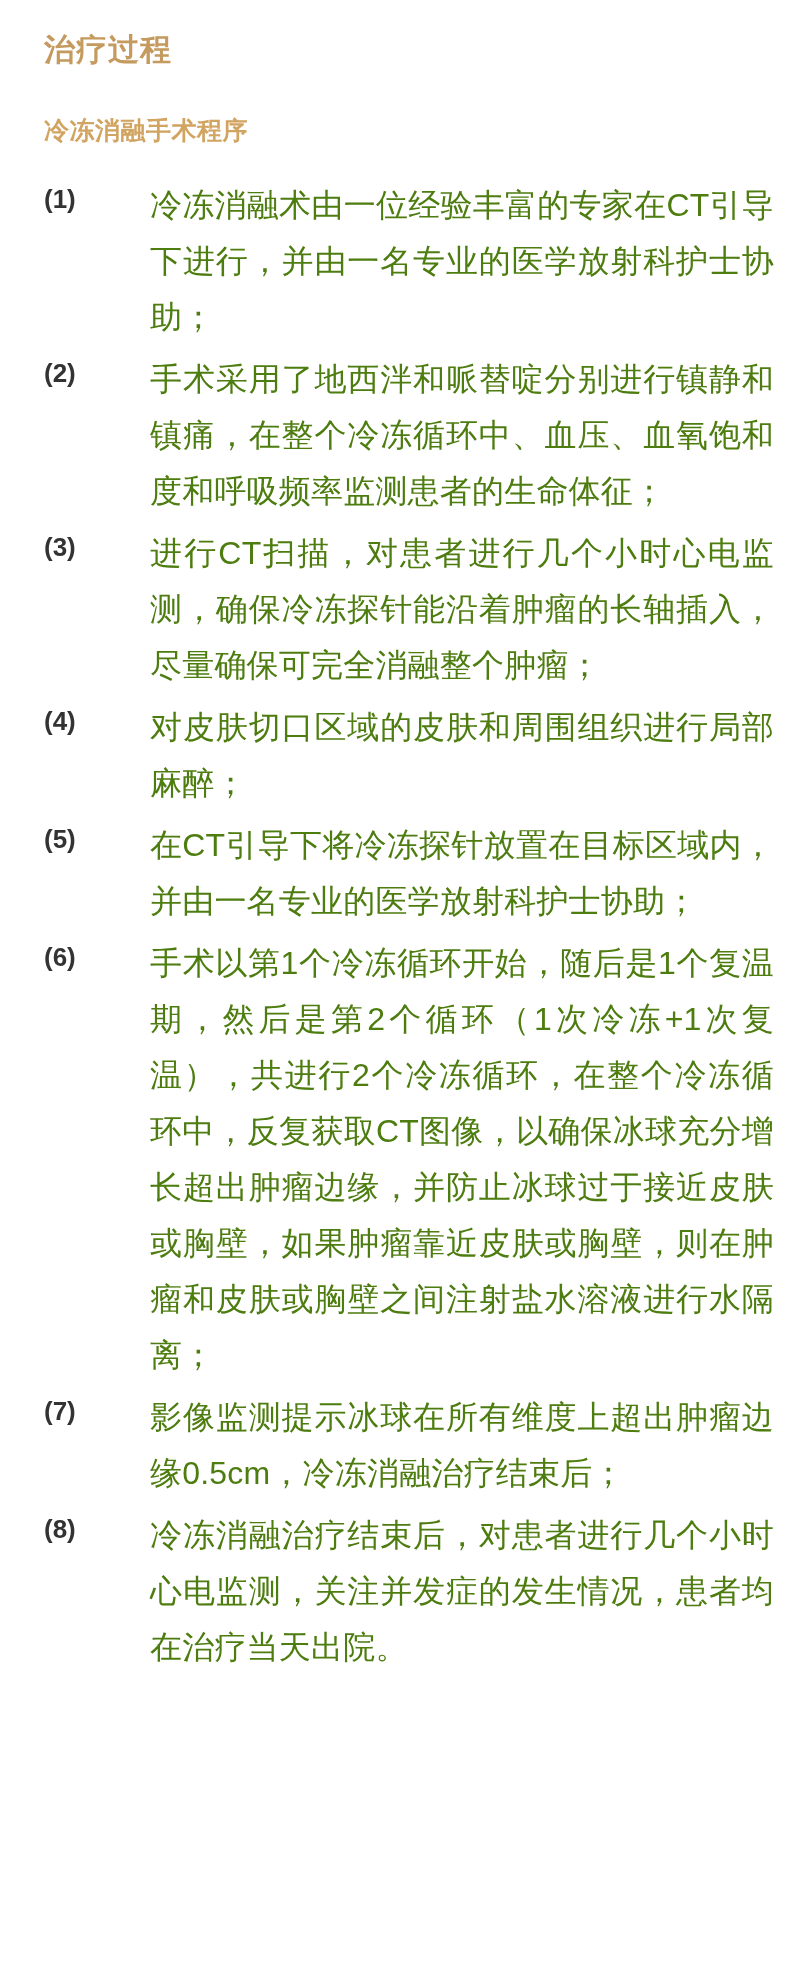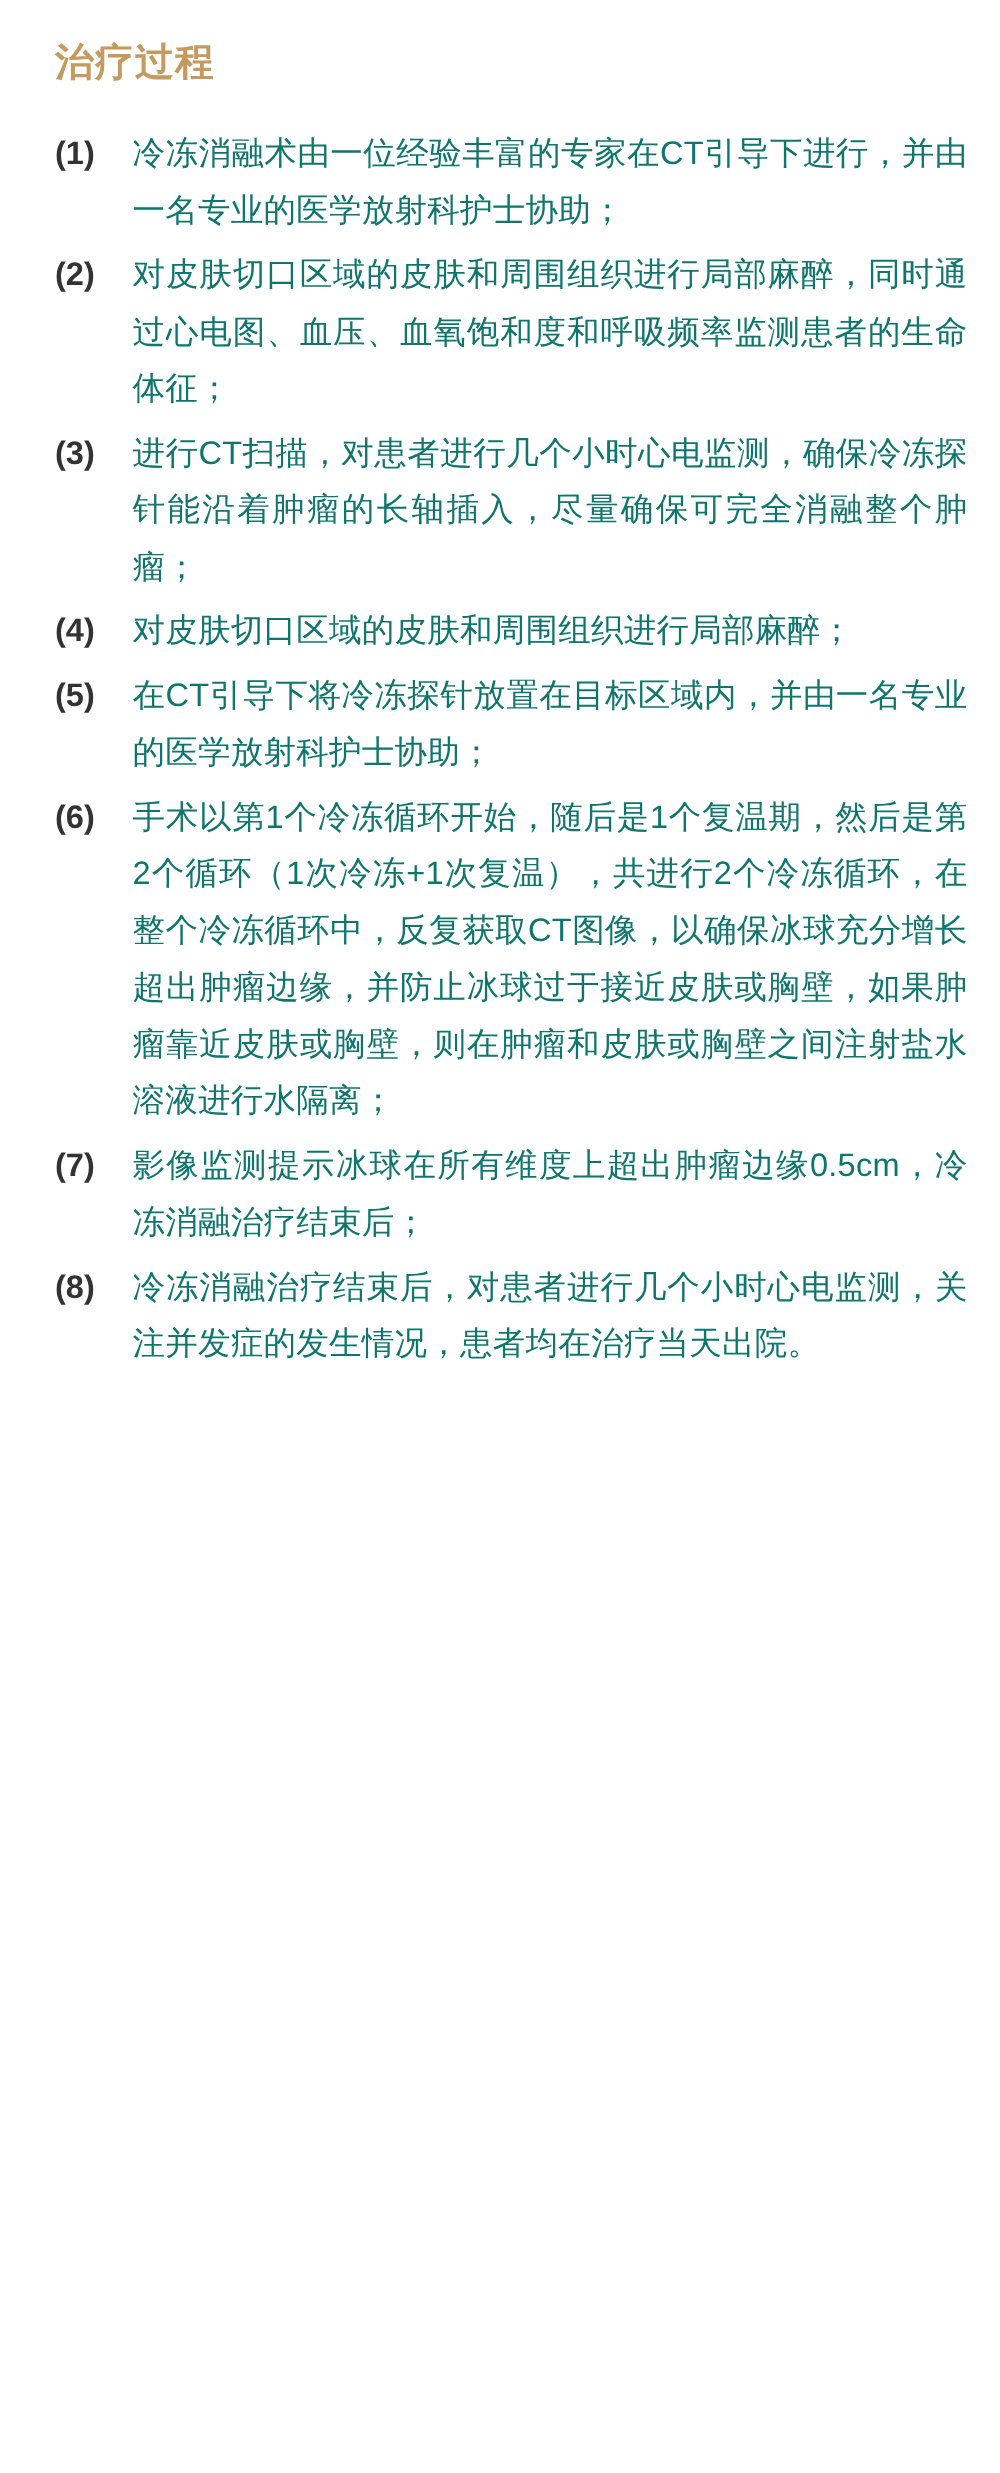--- a/index.html
+++ b/index.html
@@ -48,46 +48,48 @@
     flex: 0 0 auto;
     width: 62px;
     font-size: 26px;
     font-weight: bold;
     color: #333333;
     line-height: 1.75;
     letter-spacing: 0px;
   }
   .step-text {
     flex: 1 1 auto;
-    font-size: 26px;
-    color: #0f766e;
+    font-size: 32px;
+    color: #4d7c0f;
     line-height: 1.75;
     text-align: justify;
     text-justify: inter-ideograph;
     letter-spacing: 0.2px;
+    margin-left: 44px;
   }
 </style>
 </head>
 <body>
 
 <div class="page">
 
   <h1 class="section-title">治疗过程</h1>
 
+  <h2 class="sub-title">冷冻消融手术程序</h2>
 
   <ol class="steps">
 
     <li class="step">
       <span class="step-num">(1)</span>
       <span class="step-text">冷冻消融术由一位经验丰富的专家在CT引导下进行，并由一名专业的医学放射科护士协助；</span>
     </li>
 
     <li class="step">
       <span class="step-num">(2)</span>
-      <span class="step-text">对皮肤切口区域的皮肤和周围组织进行局部麻醉，同时通过心电图、血压、血氧饱和度和呼吸频率监测患者的生命体征；</span>
+      <span class="step-text">手术采用了地西泮和哌替啶分别进行镇静和镇痛，在整个冷冻循环中、血压、血氧饱和度和呼吸频率监测患者的生命体征；</span>
     </li>
 
     <li class="step">
       <span class="step-num">(3)</span>
       <span class="step-text">进行CT扫描，对患者进行几个小时心电监测，确保冷冻探针能沿着肿瘤的长轴插入，尽量确保可完全消融整个肿瘤；</span>
     </li>
 
     <li class="step">
       <span class="step-num">(4)</span>
       <span class="step-text">对皮肤切口区域的皮肤和周围组织进行局部麻醉；</span>

